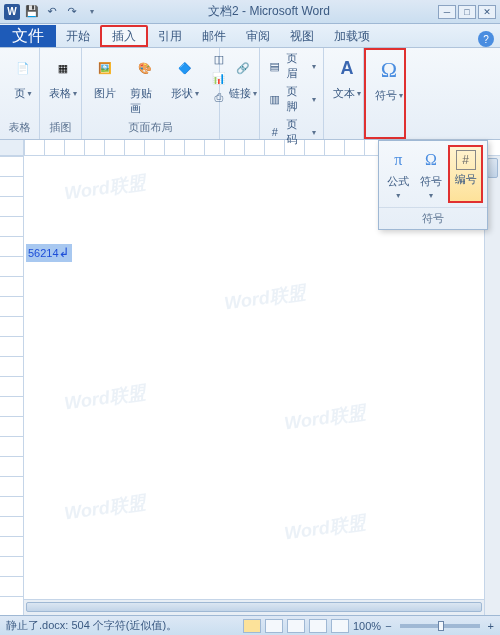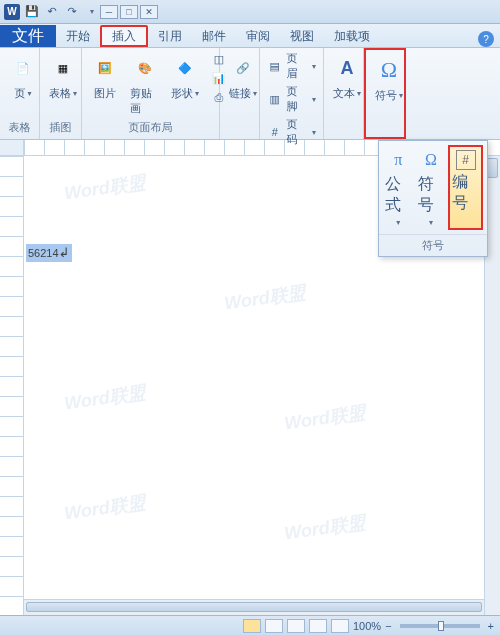--- a/index.html
+++ b/index.html
@@ -28,53 +28,54 @@
 .small-btn{display:flex;align-items:center;gap:4px;padding:1px 3px;cursor:pointer;font-size:11px;color:#3b5a82;}
 .sicon{width:16px;height:16px;display:flex;align-items:center;justify-content:center;}
 .arrow{font-size:8px;color:#5a7290;}
 .red-box{border:2px solid #e03030;}
 .ruler{height:16px;background:#f0f4f9;border-bottom:1px solid #c5d5e8;position:relative;display:flex;}
 .ruler-corner{width:24px;background:#e6eef7;border-right:1px solid #c5d5e8;}
 .ruler-scale{flex:1;background:repeating-linear-gradient(90deg,#c5d5e8 0 1px,transparent 1px 20px),#fff;}
 .doc-area{position:absolute;top:156px;left:0;right:0;bottom:20px;display:flex;}
 .vruler{width:24px;background:repeating-linear-gradient(180deg,#c5d5e8 0 1px,transparent 1px 20px),#fff;border-right:1px solid #c5d5e8;}
 .page{flex:1;background:#fff;position:relative;overflow:hidden;}
-.sel-text{position:absolute;top:88px;left:2px;background:#a8c8f0;padding:1px 2px;font-size:13px;font-family:"SimSun";color:#404040;}
+.sel-text{position:absolute;top:88px;left:2px;background:#a8c8f0;padding:1px 2px;font-size:13px;font-family:"SimSun";color:#1d4ed8;}
 .wm{position:absolute;color:#d8e4f0;font-size:18px;font-style:italic;font-weight:bold;transform:rotate(-8deg);opacity:.5;}
 .scroll-v{width:16px;background:#e8eef5;border-left:1px solid #c5d5e8;position:relative;}
 .scroll-thumb{position:absolute;top:2px;left:2px;right:2px;height:20px;background:linear-gradient(#dbe6f2,#c2d4e8);border:1px solid #9fb8d4;border-radius:2px;}
 .scroll-h{position:absolute;bottom:20px;left:24px;right:16px;height:16px;background:#e8eef5;border-top:1px solid #c5d5e8;display:flex;}
 .scroll-h-thumb{margin:2px;height:10px;flex:1;background:linear-gradient(#dbe6f2,#c2d4e8);border:1px solid #9fb8d4;border-radius:2px;}
 .statusbar{position:absolute;bottom:0;left:0;right:0;height:20px;background:linear-gradient(#dde8f5,#cadef0);display:flex;align-items:center;padding:0 6px;color:#3b5a82;font-size:11px;border-top:1px solid #9fb8d4;}
 .status-right{margin-left:auto;display:flex;align-items:center;gap:4px;}
 .view-btn{width:18px;height:14px;border:1px solid #9fb8d4;background:#f4f8fc;}
 .view-btn.active{background:#fce29a;}
 .zoom-slider{width:80px;height:4px;background:#9fb8d4;position:relative;margin:0 4px;}
 .zoom-thumb{position:absolute;left:38px;top:-3px;width:6px;height:10px;background:#f4f8fc;border:1px solid #6a85a8;}
 .dropdown{position:absolute;top:140px;right:12px;width:110px;background:linear-gradient(#f4f8fc,#e6eef7);border:1px solid #9fb8d4;box-shadow:2px 2px 6px rgba(0,0,0,.2);z-index:5;}
 .dd-row{display:flex;padding:4px;gap:2px;}
 .dd-btn{flex:1;display:flex;flex-direction:column;align-items:center;padding:3px 2px;gap:2px;cursor:pointer;}
 .dd-btn.highlight{background:linear-gradient(#fff3d0,#fde29a);border:2px solid #e03030;}
 .dd-icon{width:24px;height:24px;display:flex;align-items:center;justify-content:center;font-size:16px;}
-.dd-label{font-size:16px;color:#3b5a82;}
+.dd-label{font-size:11px;color:#3b5a82;}
 .dd-footer{text-align:center;padding:3px;color:#5a7290;font-size:11px;border-top:1px solid #d0dcea;}
 </style>
 </head>
 <body>
 
 <div class="titlebar">
   <div class="app-icon">W</div>
   <div class="qat">
     <div class="qat-btn">💾</div>
     <div class="qat-btn">↶</div>
     <div class="qat-btn">↷</div>
     <div class="qat-btn">
         <span class="arrow">▾</span>
       </div>
   </div>
+  <div class="title-text">文档2 - Microsoft Word</div>
   <div class="win-btns">
     <div class="win-btn">─</div>
     <div class="win-btn">□</div>
     <div class="win-btn">✕</div>
   </div>
 </div>
 
 <div class="tabs">
   <div class="file-tab">文件</div>
   <div class="tab">开始</div>
@@ -242,20 +243,21 @@
   <div class="scroll-v">
     <div class="scroll-thumb"></div>
   </div>
 </div>
 
 <div class="scroll-h">
   <div class="scroll-h-thumb"></div>
 </div>
 
 <div class="statusbar">
+  <span>静止了.docx: 504 个字符(近似值)。</span>
   <div class="status-right">
     <div class="view-btn active"></div>
     <div class="view-btn"></div>
     <div class="view-btn"></div>
     <div class="view-btn"></div>
     <div class="view-btn"></div>
     <span>100%</span>
     <span>−</span>
     <div class="zoom-slider">
         <div class="zoom-thumb"></div>

